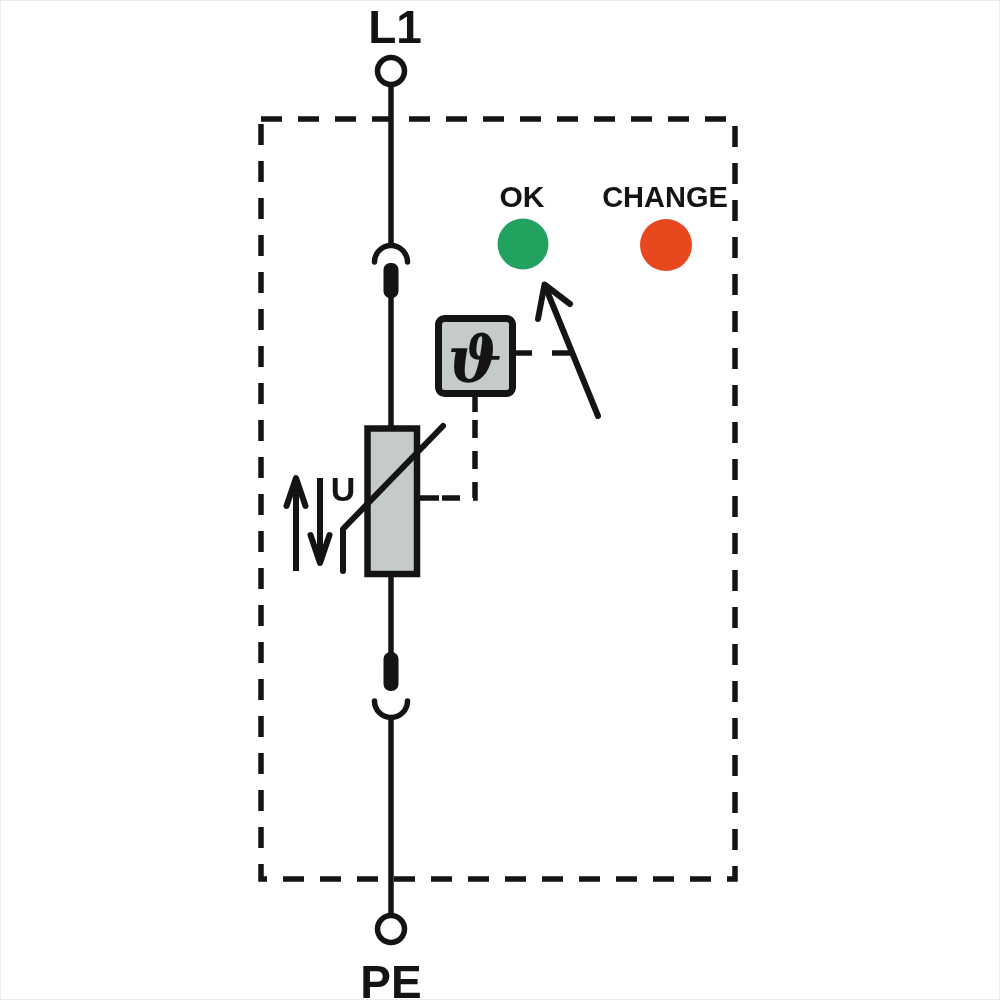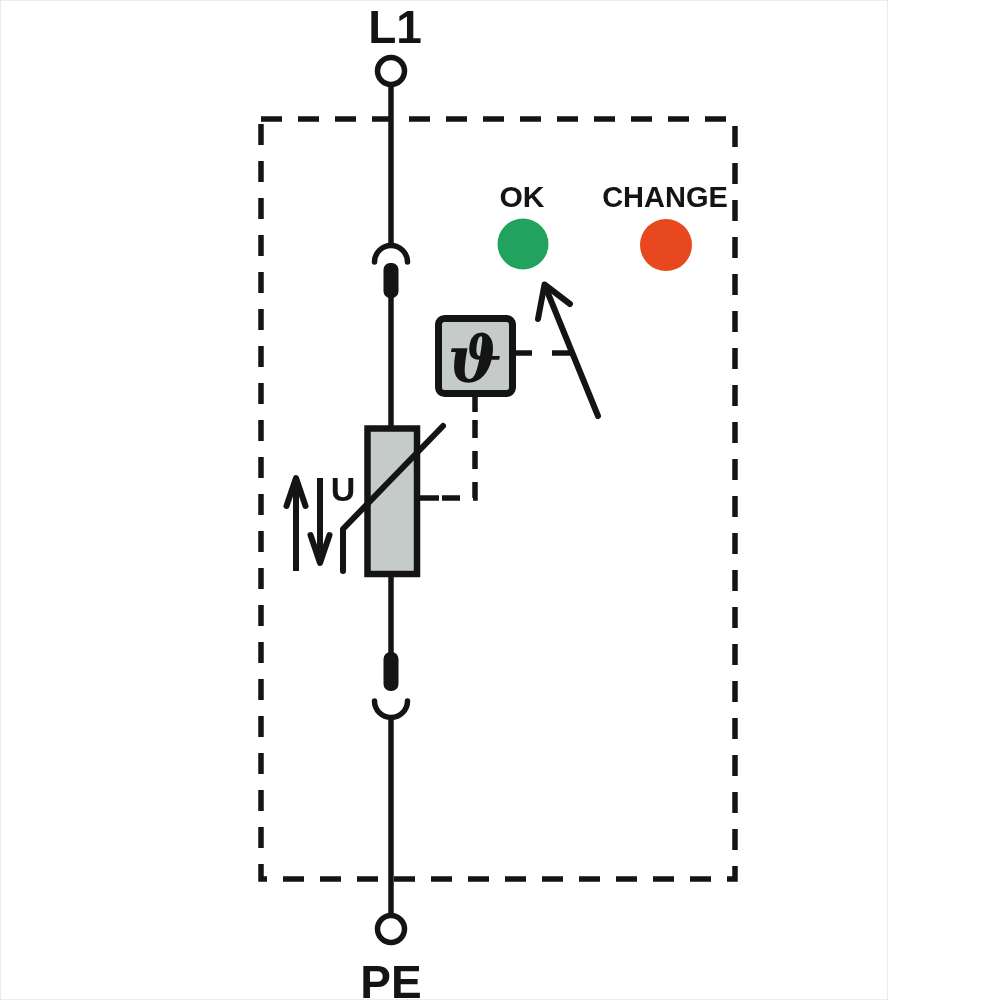--- a/index.html
+++ b/index.html
@@ -5,21 +5,21 @@
   html, body {
     margin: 0;
     padding: 0;
     background: #ffffff;
     width: 1000px;
     height: 1000px;
     font-family: "Liberation Sans", sans-serif;
   }
   .stage {
     position: relative;
-    width: 888px;
+    width: 1000px;
     height: 1000px;
     background: #ffffff;
     box-sizing: border-box;
     border: 1px solid #ececec;
   }
   svg { display: block; }
   .lbl {
     font-family: "Liberation Sans", sans-serif;
     font-weight: 700;
     fill: #141414;

